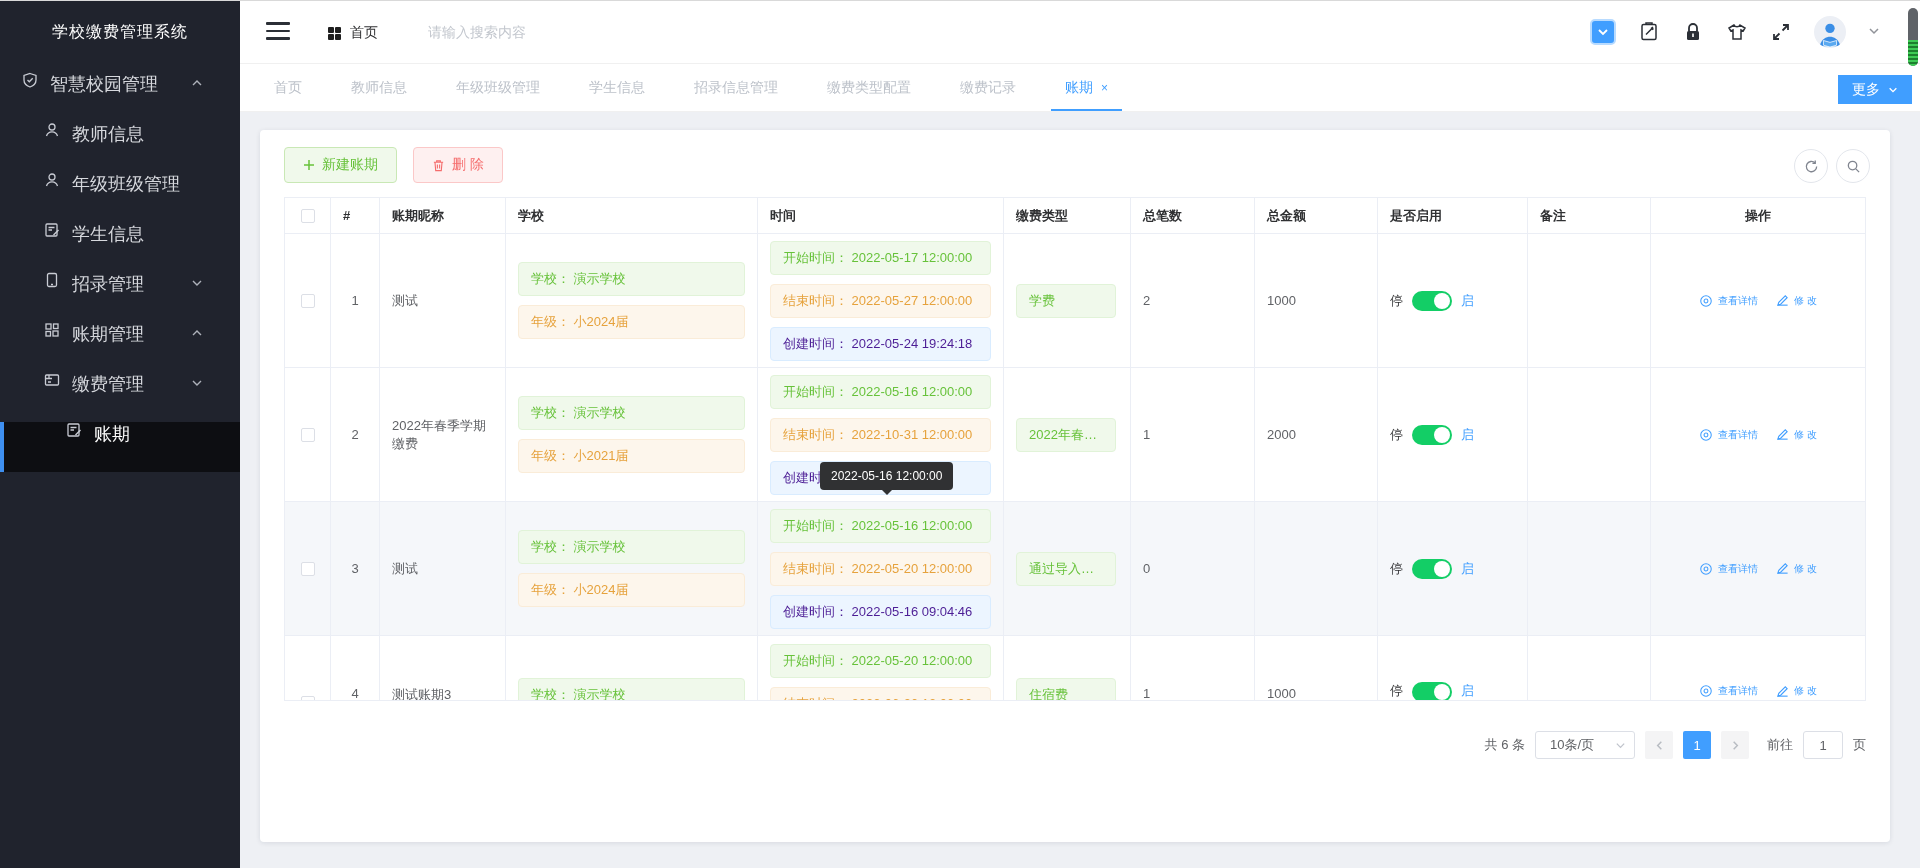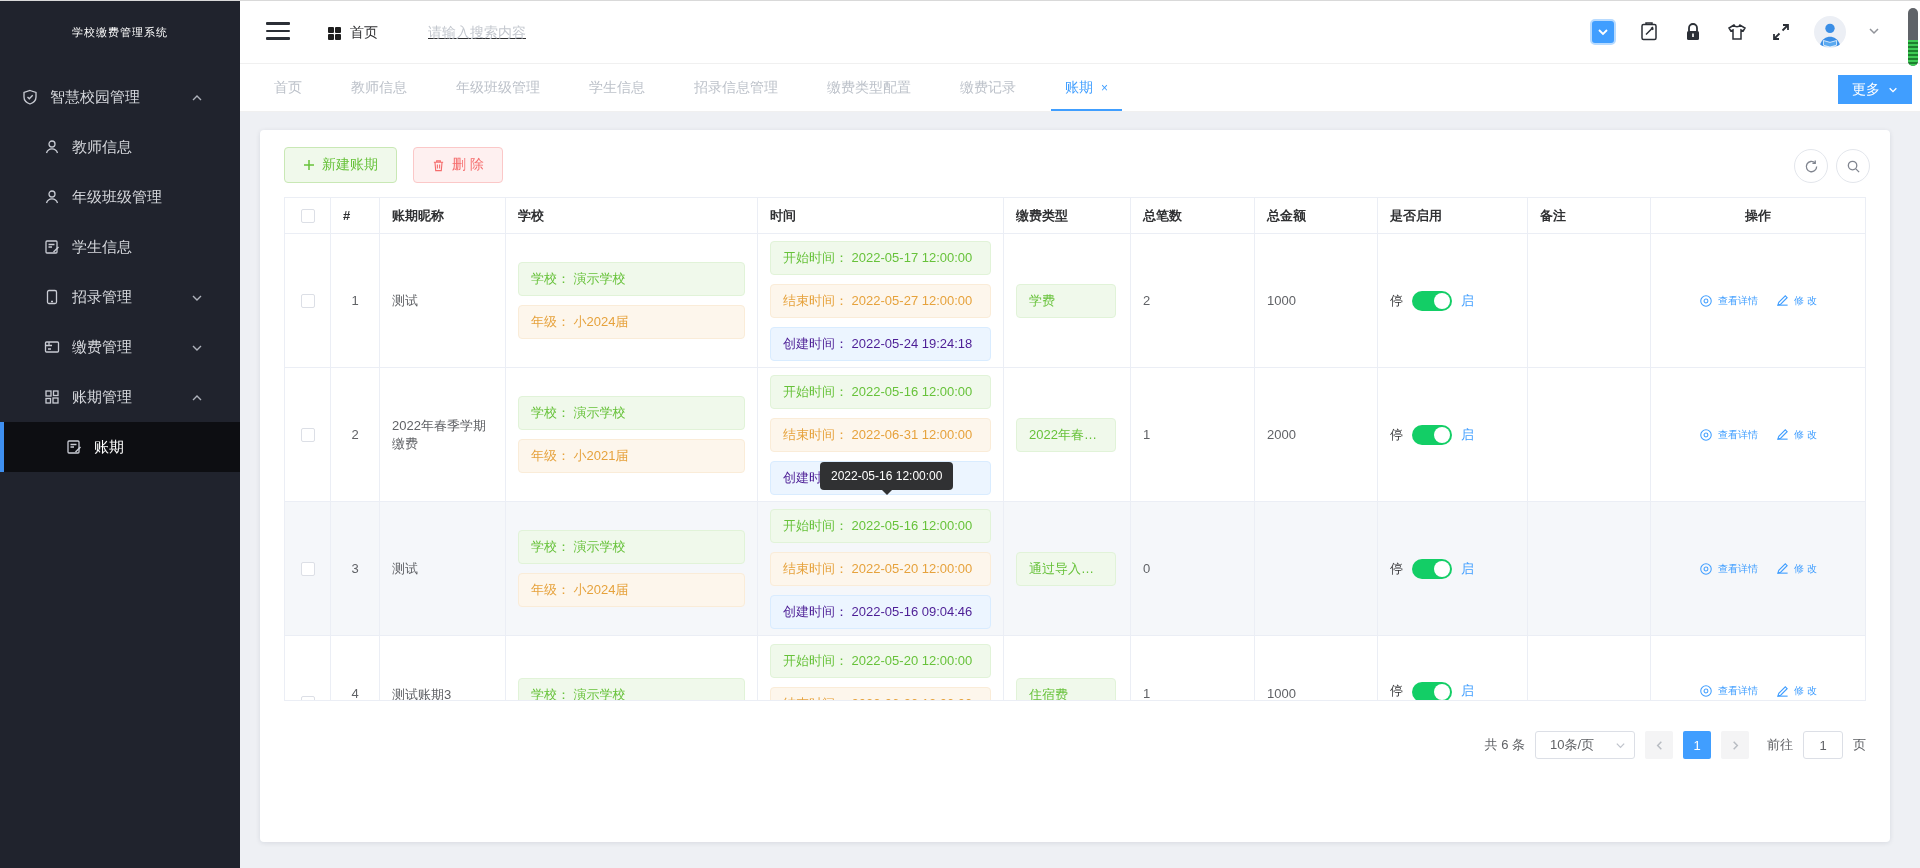--- a/index.html
+++ b/index.html
@@ -1,40 +1,40 @@
 <!DOCTYPE html>
 <html><head>
 <meta charset="utf-8">
 <style>
   * { margin:0; padding:0; box-sizing:border-box; }
   html,body { width:1920px; height:868px; overflow:hidden; font-family:"Liberation Sans","DejaVu Sans",sans-serif; background:#f0f2f5; }
   .top-line { position:absolute; left:0; top:0; width:1920px; height:1px; background:#d9d9d9; z-index:60; }
 
   
   .sidebar { position:absolute; left:0; top:0; width:240px; height:868px; background:#20232d; z-index:30; }
-  .logo { height:64px; display:flex; align-items:center; justify-content:center; color:#ffffff; font-size:11px; letter-spacing:1px; }
+  .logo { height:64px; display:flex; align-items:center; justify-content:center; color:#ffffff; font-size:16px; letter-spacing:1px; }
   .menu { padding-top:8px; }
-  .m-item { height:50px; display:flex; align-items:center; color:#d6d8dd; font-size:15px; cursor:pointer; position:relative; }
+  .m-item { height:50px; display:flex; align-items:flex-start; color:#d6d8dd; font-size:18px; cursor:pointer; position:relative; }
   .m-item .ico { width:16px; height:16px; margin-right:12px; flex:0 0 16px; color:#c9ccd4; }
   .m-item .arrow { position:absolute; right:38px; color:#aeb2bb; }
   .m-item.lvl1 { padding-left:22px; }
   .m-item.lvl2 { padding-left:44px; }
   .m-item.lvl3 { padding-left:66px; }
   .m-item.active { background:#0d0e12; color:#ffffff; }
   .m-item.active::before { content:""; position:absolute; left:0; top:0; width:4px; height:100%; background:#3e8ff0; }
   .chev { width:10px; height:10px; display:inline-block; }
 
   
   .topbar { position:absolute; left:240px; top:0; width:1680px; height:64px; background:#ffffff; border-bottom:1px solid #f0f0f0; z-index:20; }
   .hamburger { position:absolute; left:26px; top:22px; width:24px; height:20px; cursor:pointer; }
   .hamburger i { display:block; height:2.5px; background:#2b2f36; margin:0 0 5px 0; border-radius:1px; }
   .breadcrumb { position:absolute; left:88px; top:24px; display:flex; align-items:center; gap:9px; font-size:14px; color:#303133; cursor:pointer; }
   .bc-grid { width:13px; height:13px; display:grid; grid-template-columns:6px 6px; grid-template-rows:6px 6px; gap:1px; }
   .bc-grid i { background:#1f1f1f; border-radius:1px; }
-  .search-input { position:absolute; left:188px; top:18px; width:220px; height:28px; border:none; outline:none; font-size:14px; color:#303133;text-decoration:underline; }
+  .search-input { position:absolute; left:188px; top:18px; width:220px; height:28px; border:none; outline:none; font-size:14px; color:#303133; }
   .search-input::placeholder { color:#c3c7ce; }
   .tb-icons { position:absolute; right:40px; top:0; height:64px; display:flex; align-items:center; gap:22px; }
   .theme-btn { width:26px; height:26px; background:#409eff; border:2px solid #b8dbff; border-radius:5px; display:flex; align-items:center; justify-content:center; color:#fff; cursor:pointer; }
   .tb-ic { width:22px; height:22px; color:#2b2f36; cursor:pointer; display:flex; align-items:center; justify-content:center; }
   .avatar { width:32px; height:32px; border-radius:50%; background:#eceff5; display:flex; align-items:flex-end; justify-content:center; overflow:hidden; cursor:pointer; }
   .tb-caret { color:#909399; cursor:pointer; }
 
   
   .tabbar { position:absolute; left:240px; top:64px; width:1680px; height:48px; background:#ffffff; border-bottom:1px solid #f0f0f0; z-index:19; }
   .tabs { display:flex; gap:49px; padding-left:34px; height:100%; align-items:center; }
@@ -173,42 +173,42 @@
       </span>
       <span>招录管理</span>
       <span class="arrow"><svg class="chev" viewBox="0 0 10 10" fill="none" stroke="currentColor" stroke-width="1.4">
             <path d="M1 3 L5 7 L9 3"></path>
           </svg></span>
     </div>
 
     <div class="m-item lvl2">
       <span class="ico">
         <svg viewBox="0 0 16 16" width="16" height="16" fill="none" stroke="currentColor" stroke-width="1.3">
-            <rect x="1.5" y="3" width="13" height="10" rx="1"></rect>
-            <path d="M1.5 6.5 H8 M5 3 V6.5 M4 10 H7"></path>
-          </svg>
-      </span>
-      <span>缴费管理</span>
-      <span class="arrow"><svg class="chev" viewBox="0 0 10 10" fill="none" stroke="currentColor" stroke-width="1.4">
-            <path d="M1 3 L5 7 L9 3"></path>
-          </svg></span>
-    </div>
-
-    <div class="m-item lvl2">
-      <span class="ico">
-        <svg viewBox="0 0 16 16" width="16" height="16" fill="none" stroke="currentColor" stroke-width="1.3">
             <rect x="2" y="2" width="5" height="5"></rect>
             <rect x="9.5" y="2" width="4.5" height="4.5"></rect>
             <rect x="2" y="9.5" width="4.5" height="4.5"></rect>
             <rect x="9" y="9" width="5" height="5"></rect>
           </svg>
       </span>
       <span>账期管理</span>
       <span class="arrow"><svg class="chev" viewBox="0 0 10 10" fill="none" stroke="currentColor" stroke-width="1.4">
             <path d="M1 7 L5 3 L9 7"></path>
+          </svg></span>
+    </div>
+
+    <div class="m-item lvl2">
+      <span class="ico">
+        <svg viewBox="0 0 16 16" width="16" height="16" fill="none" stroke="currentColor" stroke-width="1.3">
+            <rect x="1.5" y="3" width="13" height="10" rx="1"></rect>
+            <path d="M1.5 6.5 H8 M5 3 V6.5 M4 10 H7"></path>
+          </svg>
+      </span>
+      <span>缴费管理</span>
+      <span class="arrow"><svg class="chev" viewBox="0 0 10 10" fill="none" stroke="currentColor" stroke-width="1.4">
+            <path d="M1 3 L5 7 L9 3"></path>
           </svg></span>
     </div>
 
     <div class="m-item lvl3 active">
       <span class="ico">
         <svg viewBox="0 0 16 16" width="16" height="16" fill="none" stroke="currentColor" stroke-width="1.3">
             <rect x="2" y="2" width="11" height="12" rx="1"></rect>
             <path d="M4.5 5.5 H10.5 M4.5 8 H8"></path>
             <path d="M9 12.5 L14 7.5 L15 8.5 L10 13.5 Z" fill="currentColor" stroke="none"></path>
           </svg>
@@ -416,21 +416,21 @@
             <span class="checkbox"></span>
           </div>
         <div class="td c1">2</div>
         <div class="td c2">2022年春季学期缴费</div>
         <div class="td c3 tags">
           <span class="tag success">学校： 演示学校</span>
           <span class="tag warning">年级： 小2021届</span>
         </div>
         <div class="td c4 tags">
           <span class="tag success">开始时间： 2022-05-16 12:00:00</span>
-          <span class="tag warning">结束时间： 2022-06-31 12:00:00</span>
+          <span class="tag warning">结束时间： 2022-10-31 12:00:00</span>
           <span class="tag info">创建时间：</span>
         </div>
         <div class="td c5">
             <span class="tag success fee">2022年春季学...</span>
           </div>
         <div class="td c6">1</div>
         <div class="td c7">2000</div>
         <div class="td c8 toggle-cell">
           <span class="t-off">停</span>
           <span class="switch">

